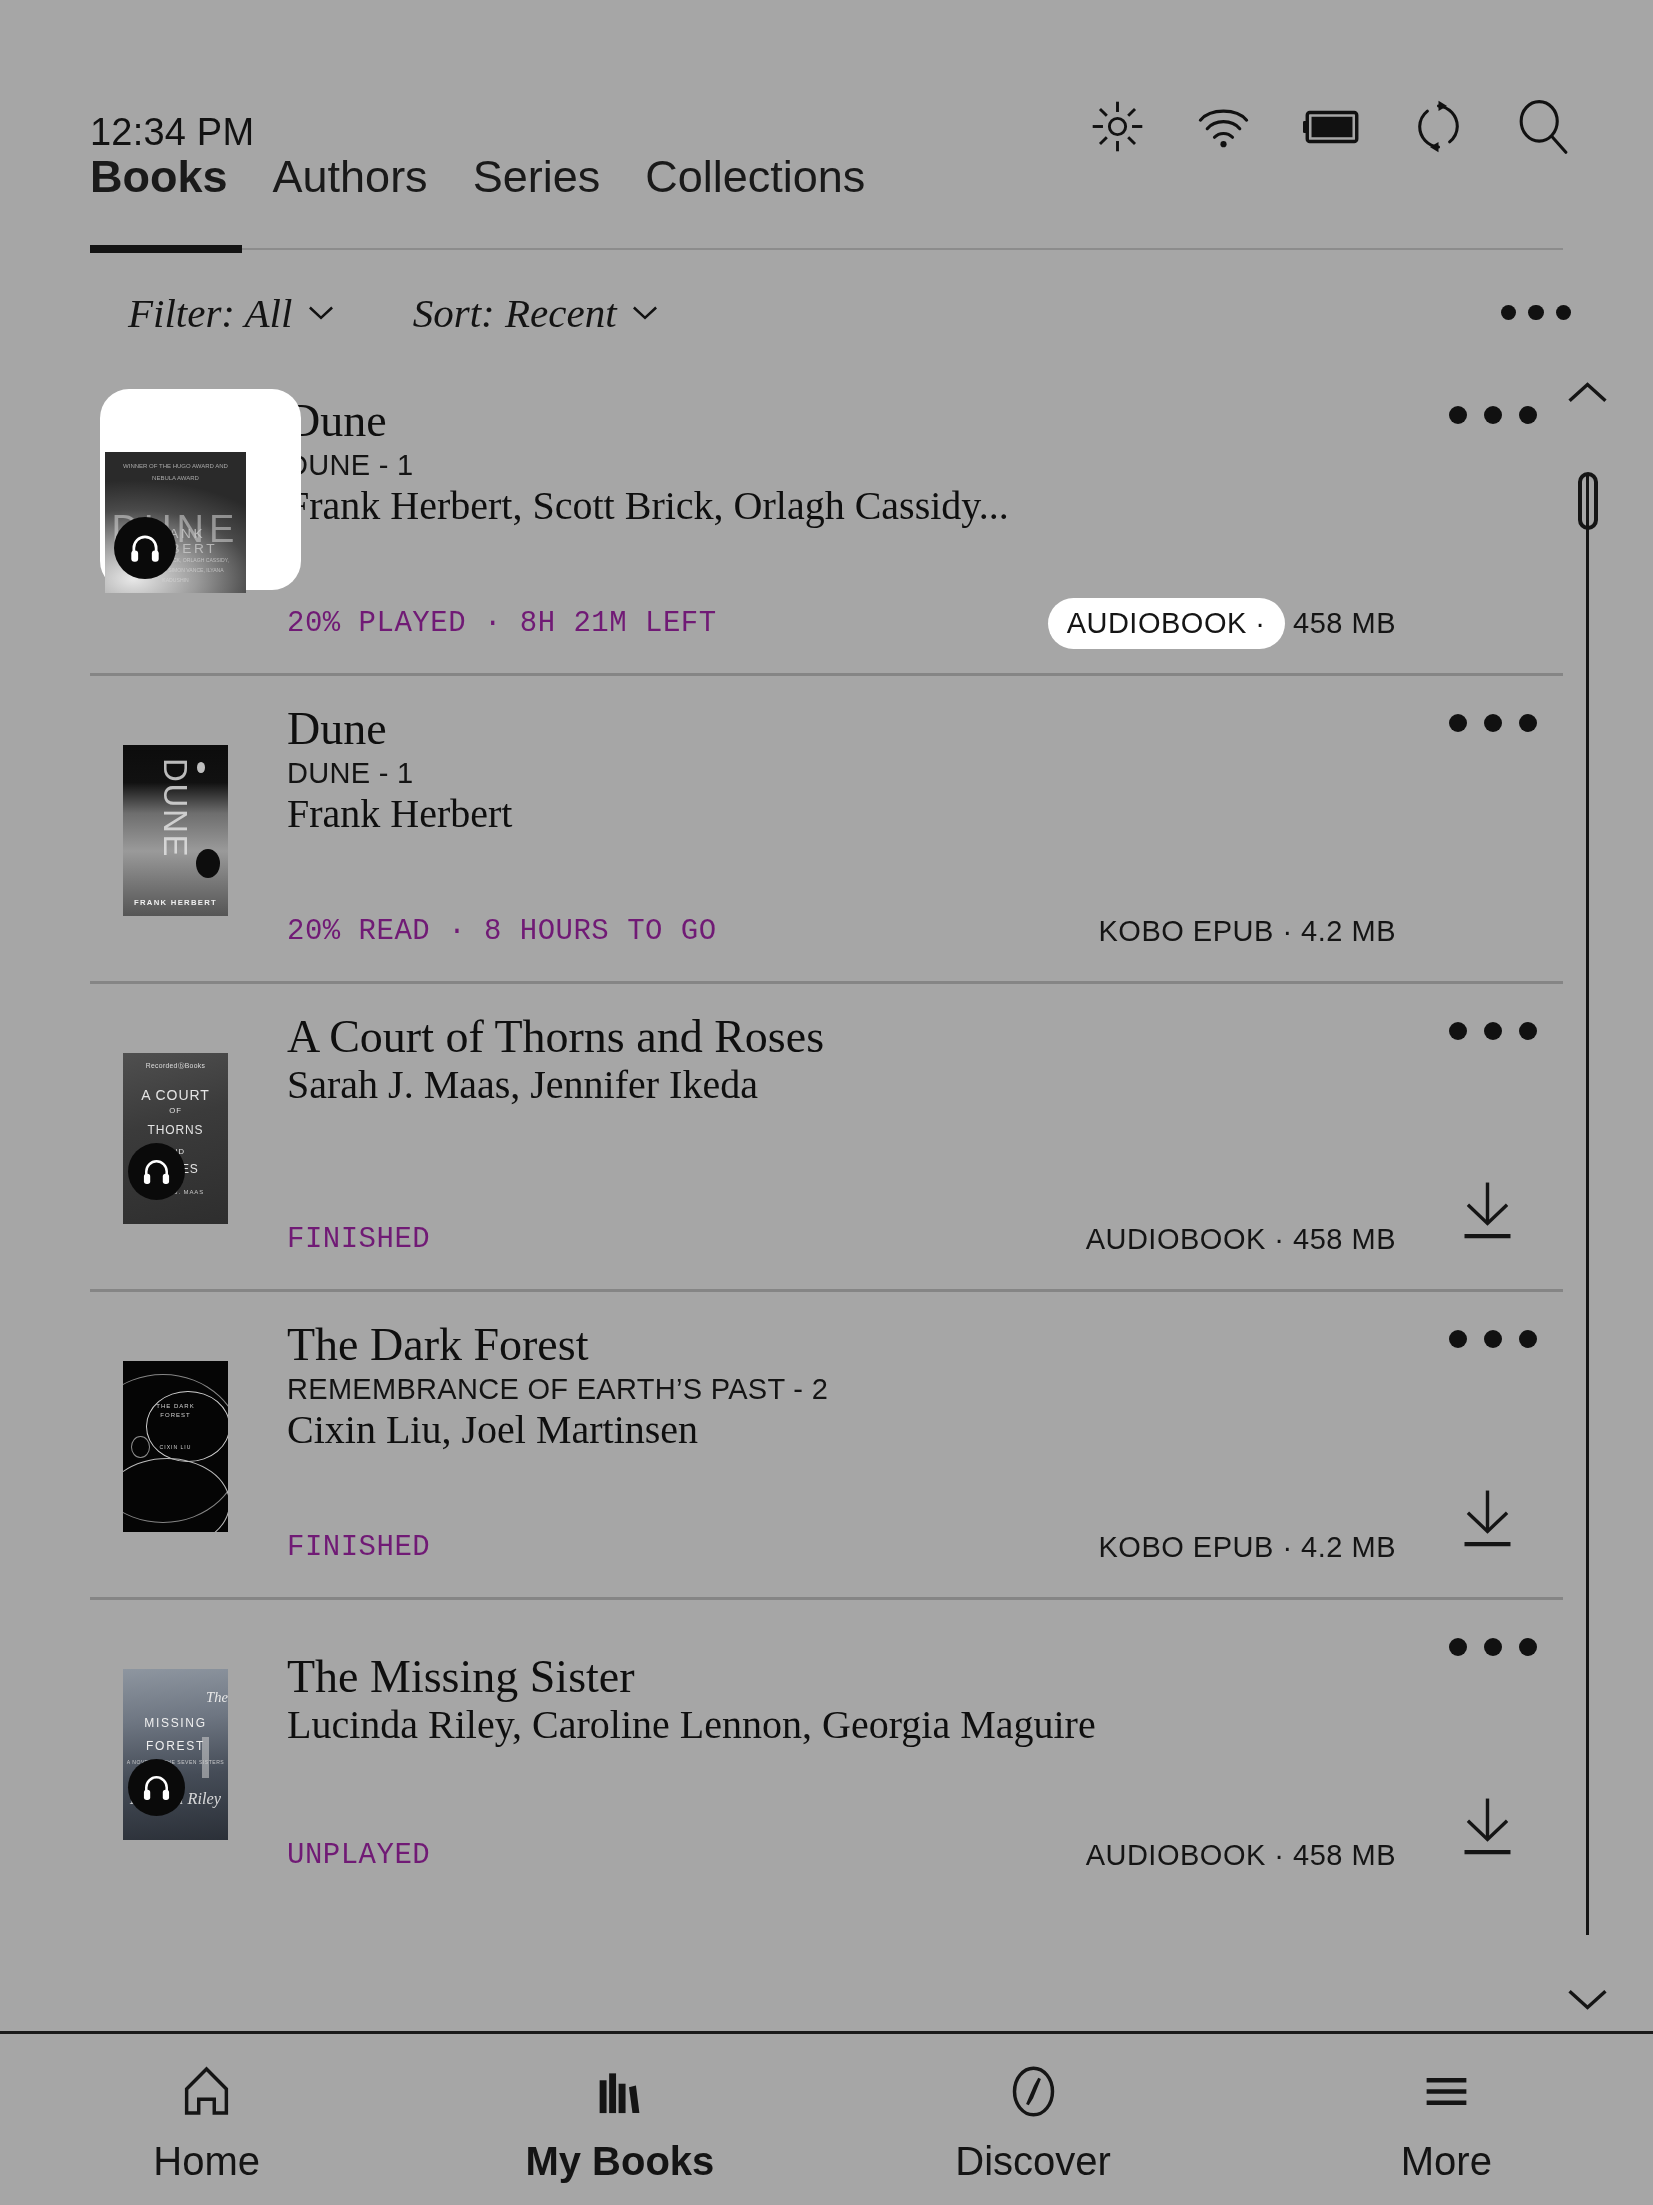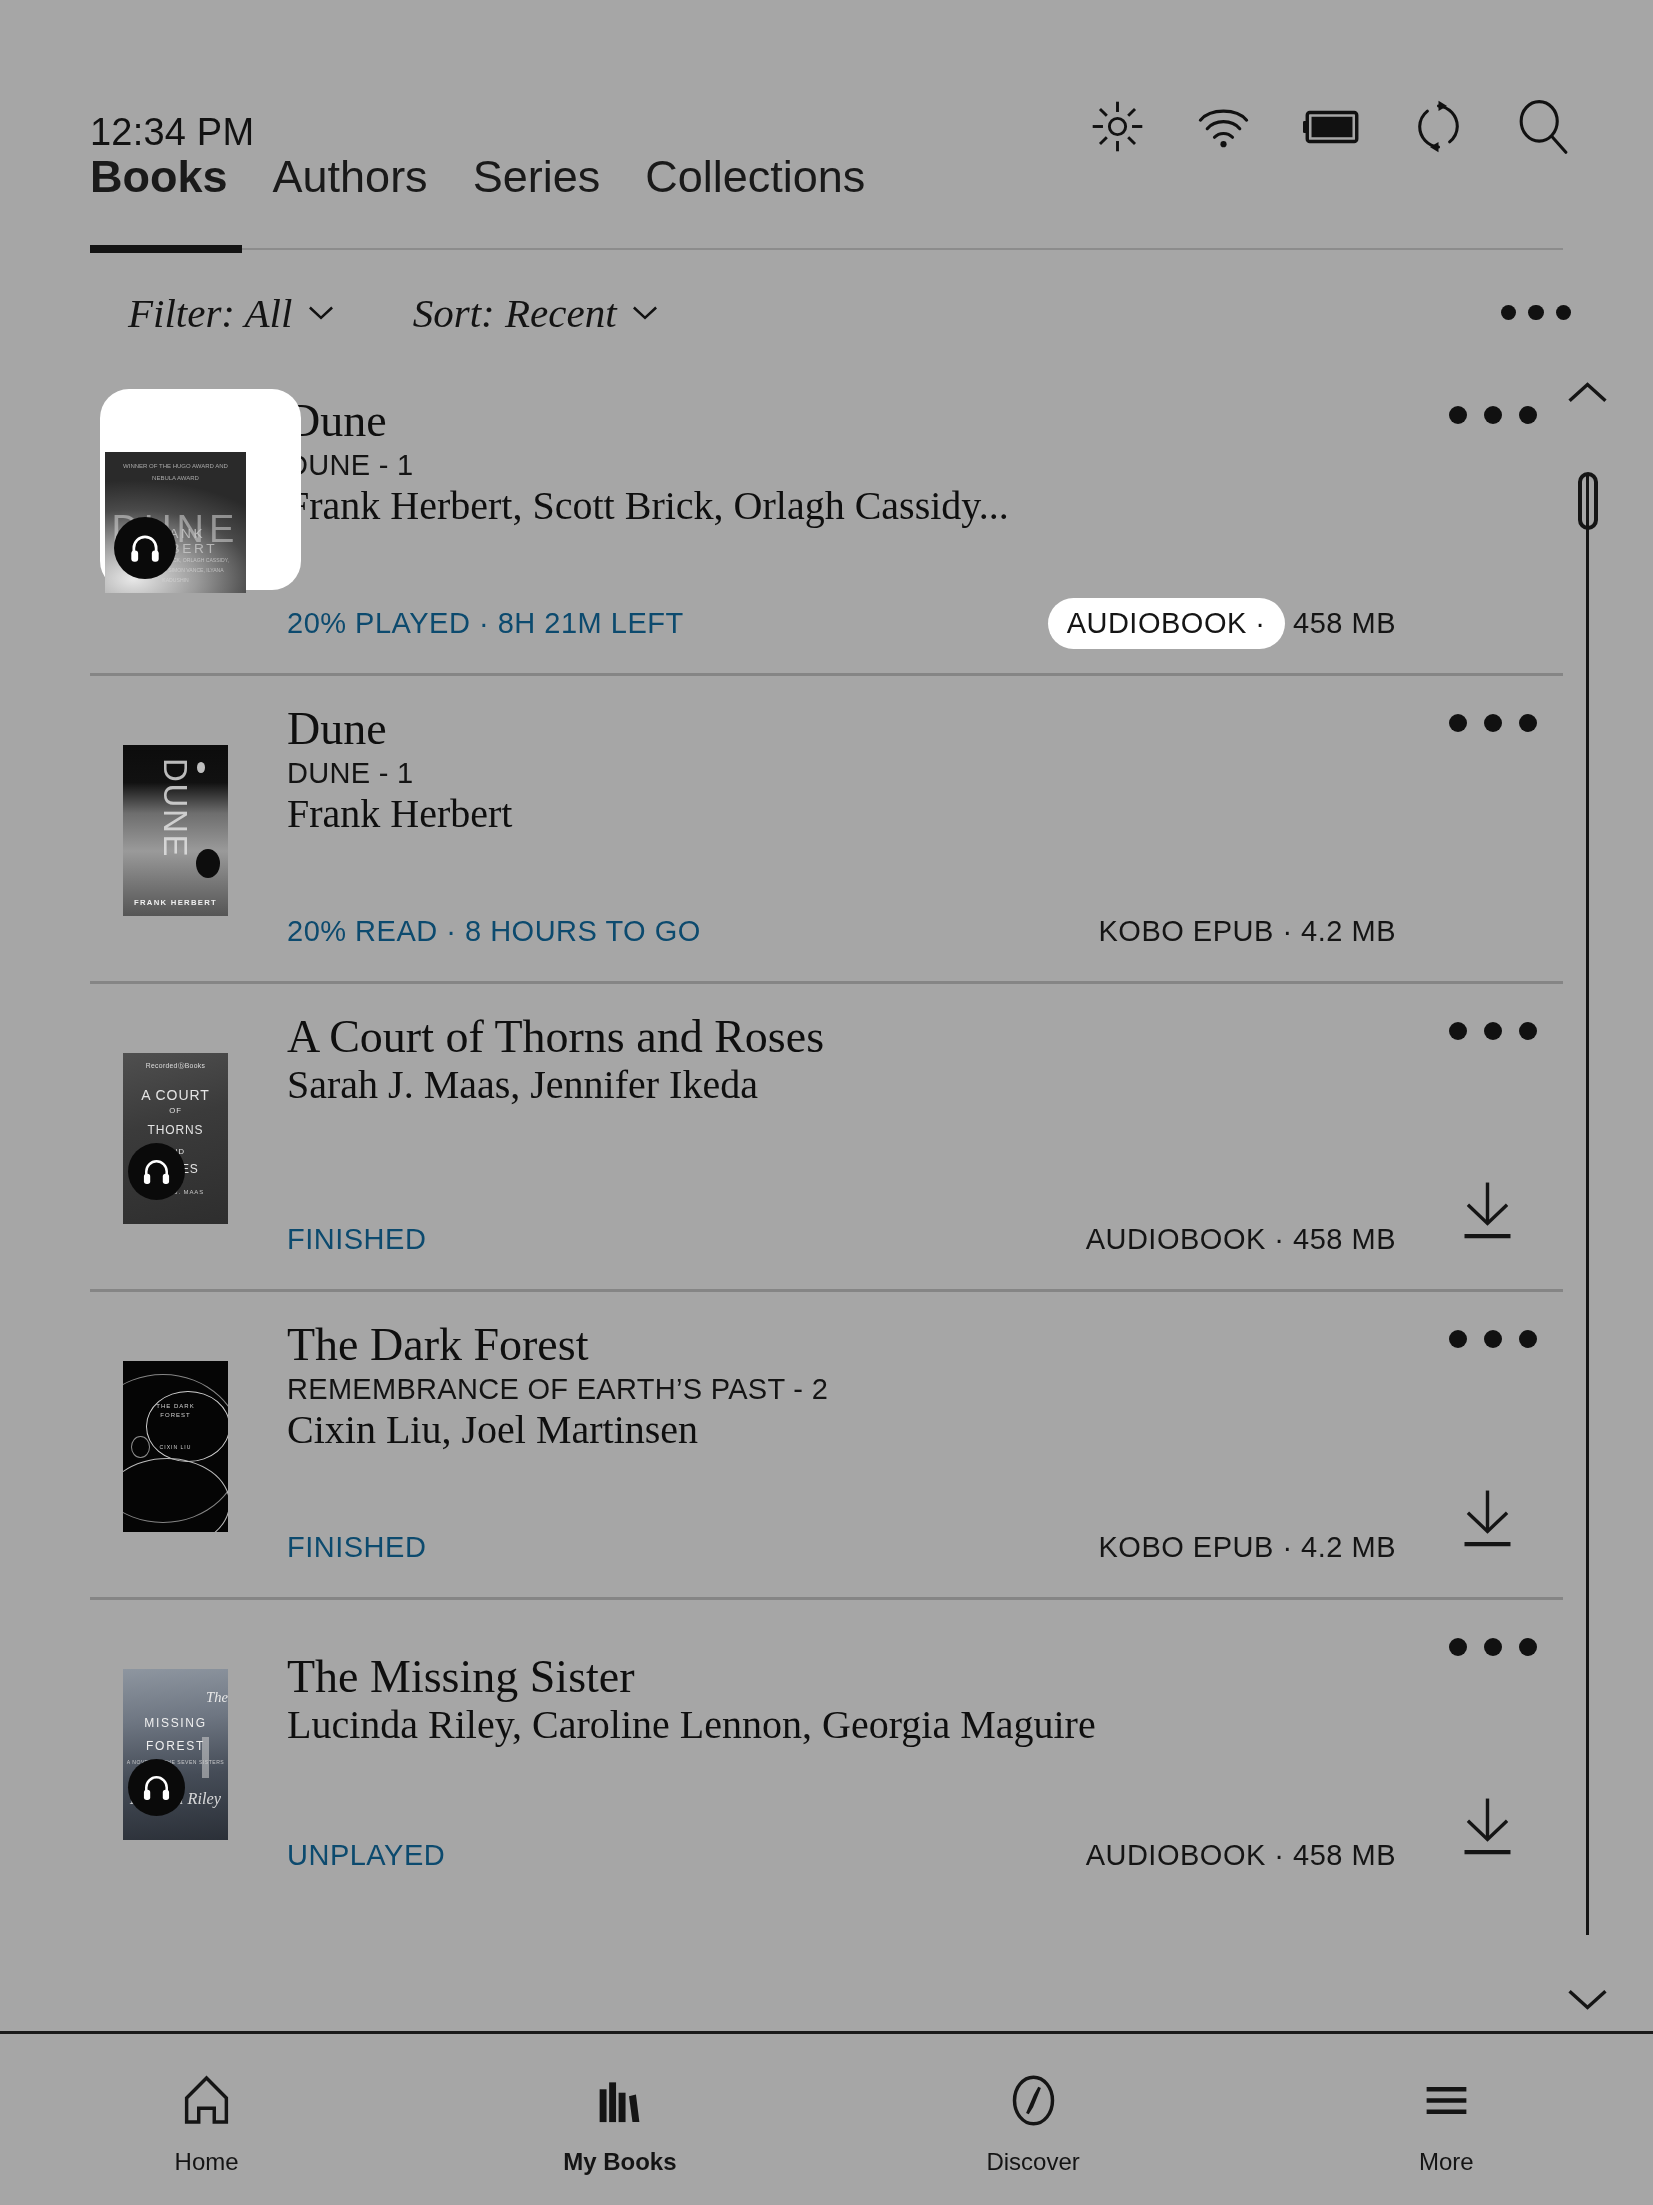--- a/index.html
+++ b/index.html
@@ -328,24 +328,24 @@
   }
   .metarow {
     position: absolute;
     left: 26px;
     right: 0;
     bottom: 36px;
     display: flex;
     align-items: center;
   }
   .b-status {
-    font-family: Liberation Sans, sans-serif;
+    font-family: Liberation Mono, monospace;
     font-size: 29px;
     letter-spacing: 0.5px;
-    color: #0c4a6e;
+    color: #701a75;
     white-space: nowrap;
   }
   .b-format {
     font-family: "Liberation Sans", sans-serif;
     font-size: 29px;
     letter-spacing: 0.5px;
     color: #151515;
     white-space: nowrap;
     margin-left: auto;
   }
@@ -407,21 +407,21 @@
     background: #a6a6a6;
   }
   .navitem {
     flex: 1 1 0;
     display: flex; flex-direction: column;
     align-items: center; justify-content: center;
     gap: 19px;
     padding-top: 8.6px;
   }
   .navlabel {
-    font-size: 24px;
+    font-size: 40px;
     color: #141414;
     font-family: "Liberation Sans", sans-serif;
   }
   .navitem.active .navlabel { font-weight: bold; }
   .navicon { display: block; height: 57px; }
 </style>
 </head>
 <body>
 
 <div class="screen">

